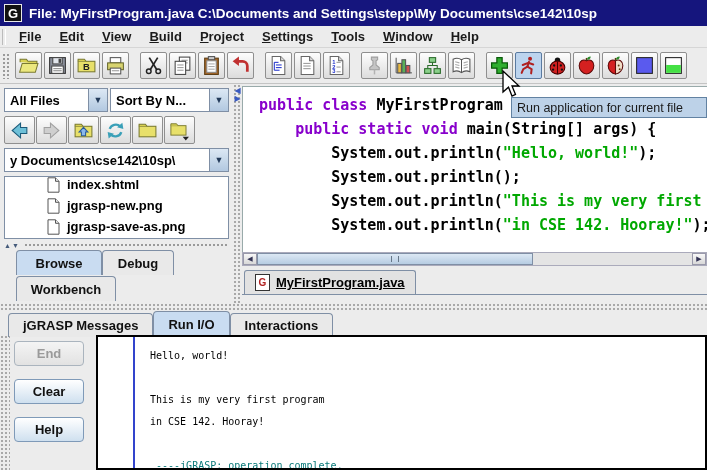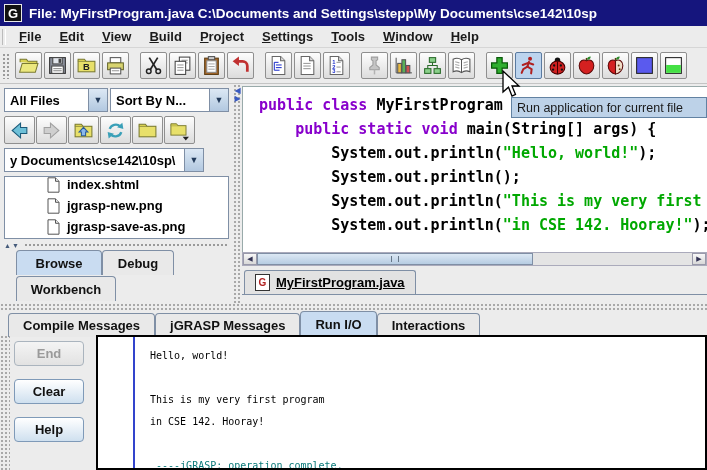--- a/index.html
+++ b/index.html
@@ -454,21 +454,21 @@
             <svg width="21" height="21" viewBox="0 0 20 20">
               <g transform="scale(.9)">
                 <rect x="2" y="6" width="16" height="10" fill="#e8e06a" stroke="#7a7a30"></rect>
                 <path d="M2 6 V4 h6 l1.5 2" fill="#d8d050" stroke="#7a7a30"></path>
               </g>
               <polygon points="13,16 19,16 16,19.5" fill="#222"></polygon>
             </svg>
           </span>
         </div>
       </div>
-    <div class="combo" style="left:4px; top:64px; width:200px;">
+    <div class="combo" style="left:4px; top:64px; width:225px;">
       <div class="val">y Documents\cse142\10sp\</div>
       <div class="arrow">▼</div>
     </div>
     <div class="file-list" id="file-list">
         <div class="file-row">
           <span>
             <svg width="13" height="16" viewBox="0 0 13 16">
               <path d="M1 .8 h7.5 l3.5 3.5 V15.2 H1 z" fill="#fff" stroke="#555"></path>
               <path d="M8.5 .8 v3.5 h3.5" fill="#e8e8e8" stroke="#555"></path>
             </svg>
@@ -532,21 +532,20 @@
       <div class="etab">
         <div class="gcsd">G</div>
         <div class="elabel">MyFirstProgram.java</div>
       </div>
     </div>
   </div>
 
   <div class="bottom">
     <div class="h-splitter"></div>
     <div class="btab-row" id="btabs">
-        <div class="tab" style="padding: 0px 14px;">Compile Messages</div>
         <div class="tab" style="padding: 0px 14px;">jGRASP Messages</div>
         <div class="tab selected" style="padding: 0px 14px;">Run I/O</div>
         <div class="tab" style="padding: 0px 14px;">Interactions</div>
       </div>
     <div class="bottom-content">
       <div class="side-strip"></div>
       <div class="btn-col" id="btn-col">
           <div class="obtn btn-end disabled">End</div>
           <div class="obtn btn-clear">Clear</div>
           <div class="obtn btn-help">Help</div>

